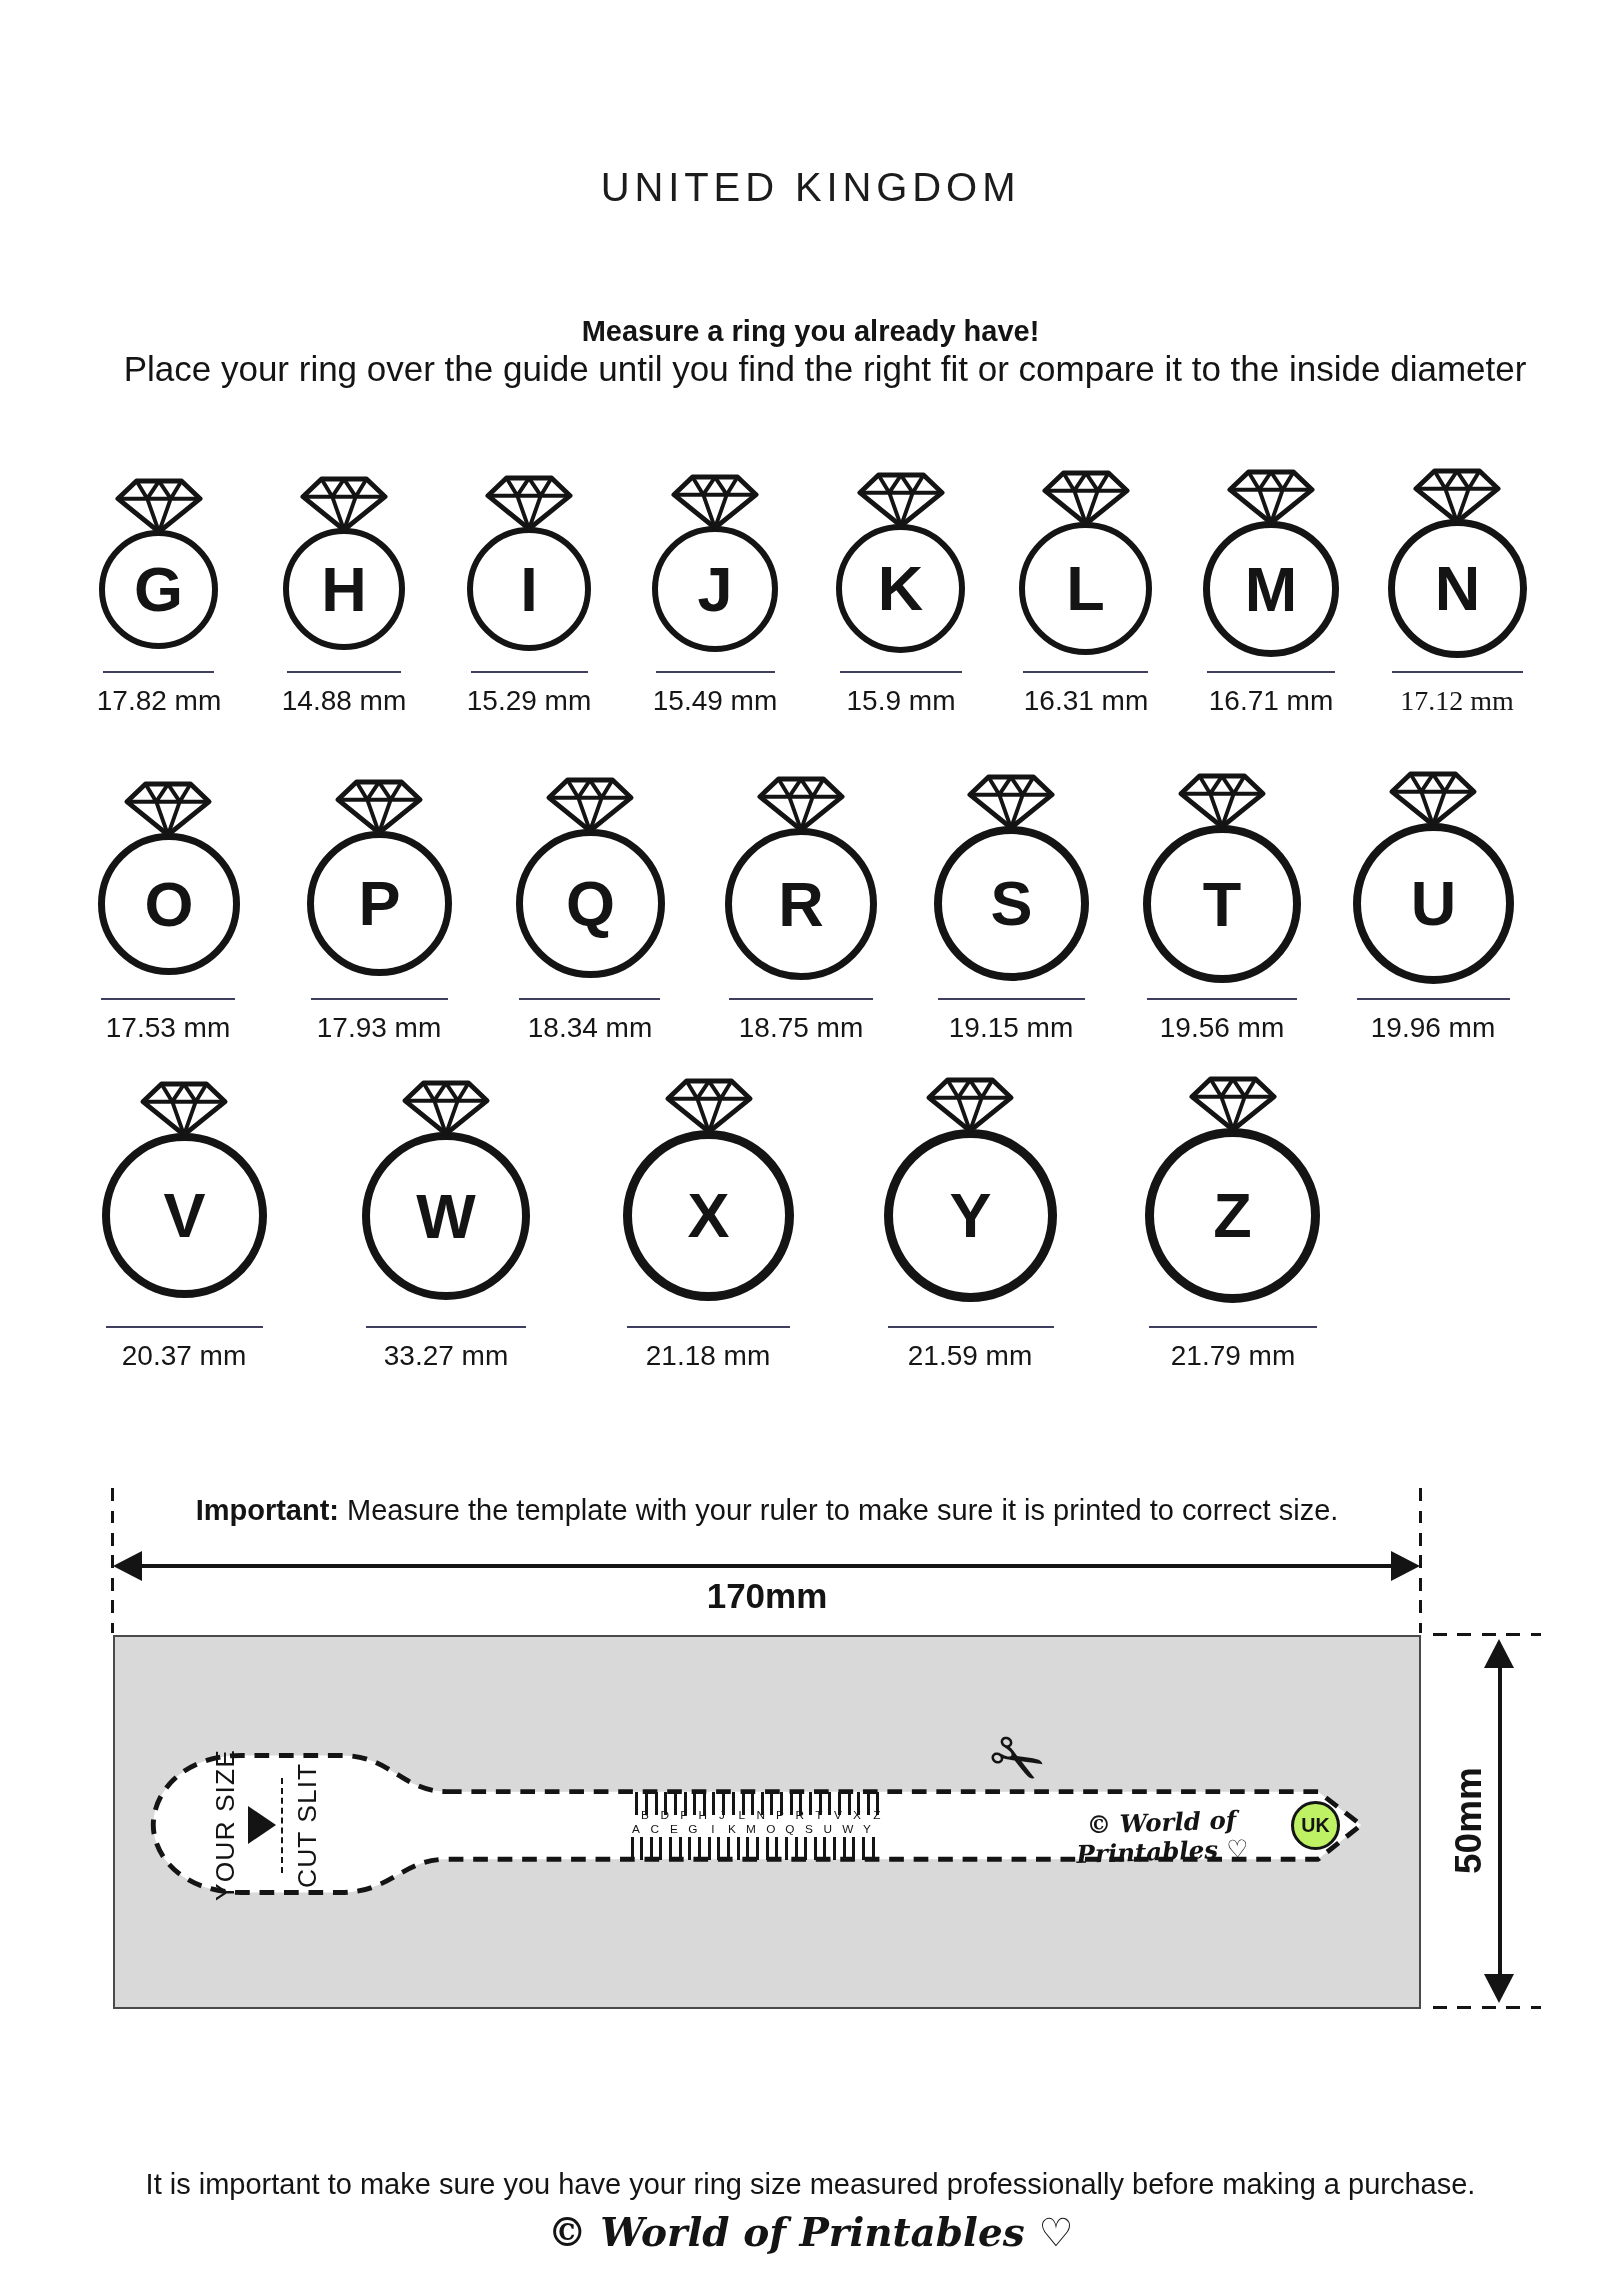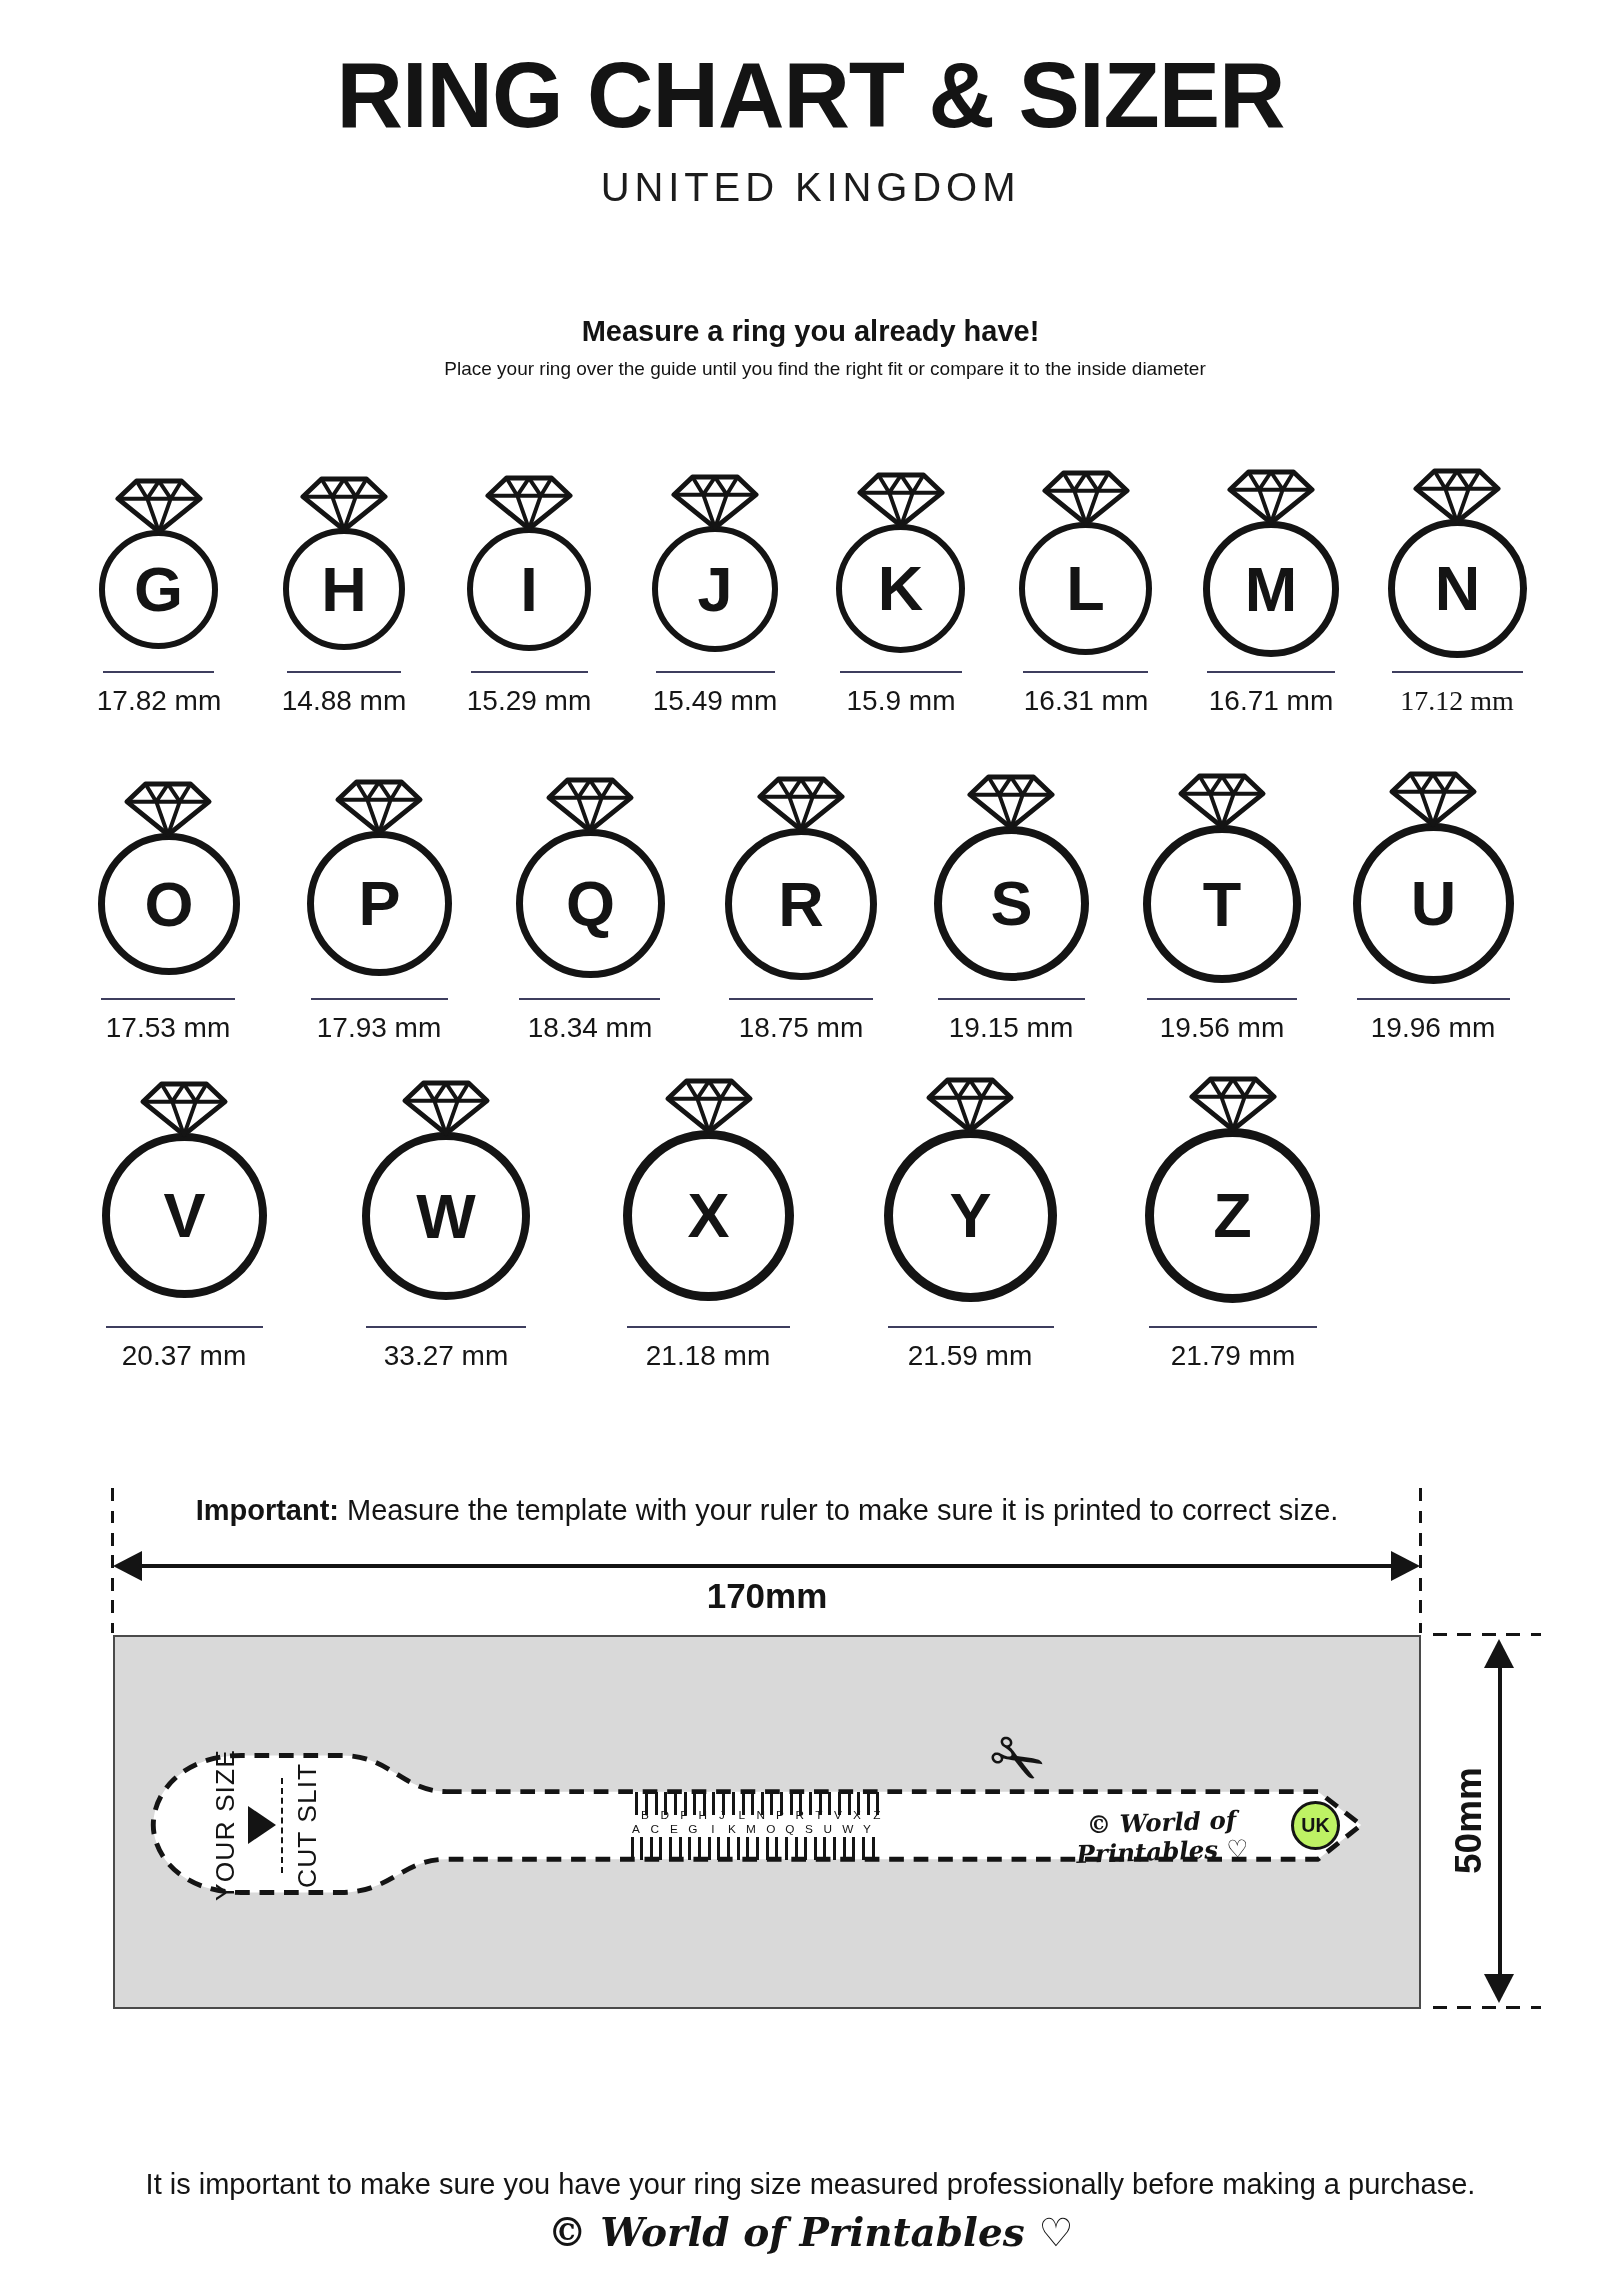--- a/index.html
+++ b/index.html
@@ -7,21 +7,21 @@
         font-family:"Liberation Sans", sans-serif;color:#141414;}
   .abs{position:absolute;}
   .ctr{left:0;right:0;text-align:center;}
 
   
   .title{top:49px;font-size:92px;font-weight:900;letter-spacing:-1px;line-height:1.0;}
   .subtitle{top:167px;font-size:40px;font-weight:400;letter-spacing:4.9px;color:#1c1c1c;line-height:1.0;}
 
   
   .instr-head{top:314px;font-size:29px;font-weight:700;line-height:35px;}
-  .instr-body{top:351px;font-size:19px;font-weight:400;line-height:35px;margin-left:29px;}
+  .instr-body{top:351px;font-size:35px;font-weight:400;line-height:35px;margin-left:29px;}
 
   
   .ring-circle{position:absolute;box-sizing:border-box;border-style:solid;border-color:#141414;
                border-radius:50%;display:flex;align-items:center;justify-content:center;background:#fff;}
   .ring-letter{font-size:63px;font-weight:700;color:#141414;line-height:1;}
   .ring-diamond{position:absolute;z-index:3;}
   .ring-underline{position:absolute;height:2px;background:#3e3e5e;}
   .ring-label{position:absolute;width:176px;text-align:center;font-size:28px;color:#161616;}
 
   
@@ -63,21 +63,20 @@
   .footer-head{top:2131px;font-size:29px;font-weight:700;}
   .footer-body{top:2168px;font-size:29px;}
   .footer-brand{top:2209px;font-size:39px;font-style:italic;font-weight:700;
                 font-family:"DejaVu Serif","DejaVu Sans",serif;}
 </style>
 </head>
 <body>
 
 <div class="page">
 
-  <div class="abs ctr title">RING CHART &amp; SIZER</div>
   <div class="abs ctr subtitle">UNITED KINGDOM</div>
 
   <div class="abs ctr instr-head">Measure a ring you already have!</div>
   <div class="abs ctr instr-body">Place your ring over the guide until you find the right fit or compare it to the inside diameter</div>
 
   <div id="rings" class="abs" style="left:0;top:0;width:1621px;height:1470px;">
       <div class="ring-circle" style="left: 99px; top: 530px; width: 119px; height: 119px; border-width: 6.9px;">
         <span class="ring-letter">G</span>
       </div>
       <div class="ring-diamond" style="left: 114px; top: 477px; width: 90px; height: 59px;"><svg viewBox="0 0 92 60" width="90" height="59">

